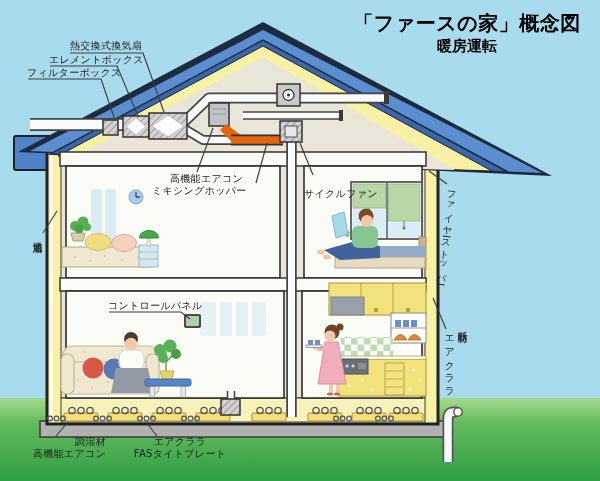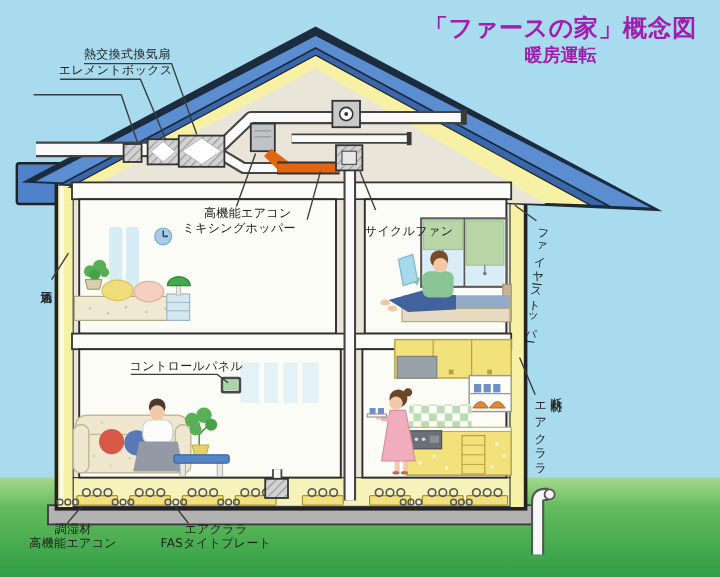--- a/index.html
+++ b/index.html
@@ -2,21 +2,21 @@
 <html><head>
 <meta charset="utf-8">
 <style>
   html,body{margin:0;padding:0;background:#dfeef5;}
   .stage{position:relative;width:600px;height:481px;overflow:hidden;
          font-family:"DejaVu Sans",sans-serif;background:#a8dbee;}
   .stage svg{position:absolute;left:0;top:0;}
   .lbl{position:absolute;font-size:10px;line-height:12px;font-weight:500;
        color:#222;white-space:nowrap;letter-spacing:.3px;}
   .v{writing-mode:vertical-rl;text-orientation:upright;letter-spacing:1px;}
-  .title-block{position:absolute;left:338px;top:10px;width:258px;text-align:center;color:#a21caf;}
+  .title-block{position:absolute;left:338px;top:10px;width:258px;text-align:center;color:#000000;}
   .title-main{font-size:20px;font-weight:600;letter-spacing:.5px;}
   .title-sub{font-size:15px;font-weight:600;margin-top:0;}
   .center2{text-align:center;}
   .center2 span{display:block;}
 </style>
 </head>
 <body>
 
 <div class="stage">
 
@@ -325,29 +325,30 @@
   </g>
 </svg>
 
 <div class="title-block">
   <div class="title-main">「ファースの家」概念図</div>
   <div class="title-sub">暖房運転</div>
 </div>
 
 <div class="lbl" style="left:70px;top:40px;">熱交換式換気扇</div>
 <div class="lbl" style="left:49px;top:54px;">エレメントボックス</div>
+<div class="lbl" style="left:27px;top:67px;">フィルターボックス</div>
 <div class="lbl" style="left:134px;top:173px;margin-left:36px;">高機能エアコン</div>
 <div class="lbl" style="left:152px;top:185px;">ミキシングホッパー</div>
 <div class="lbl" style="left:304px;top:176px;margin-top:12px;">サイクルファン</div>
 <div class="lbl v" style="left:447px;top:184px;font-size:9.5px;transform:rotate(7deg);transform-origin:top center;">ファイヤーストッパー</div>
 <div class="lbl v" style="left:31px;top:234px;">通気層</div>
 <div class="lbl" style="left:108px;top:300px;">コントロールパネル</div>
 <div class="lbl v" style="left:456px;top:323px;">断熱材</div>
 <div class="lbl v" style="left:443px;top:329px;">エアクララ</div>
-<div class="lbl center2" style="left:16px;top:436px;width:90px;">
+<div class="lbl center2" style="left:16px;top:436px;width:90px;text-align:right;">
   <span>調湿材</span>
   <span>高機能エアコン</span>
 </div>
 <div class="lbl center2" style="left:132px;top:436px;width:96px;">
   <span>エアクララ</span>
   <span>FASタイトプレート</span>
 </div>
 
 </div>
 

